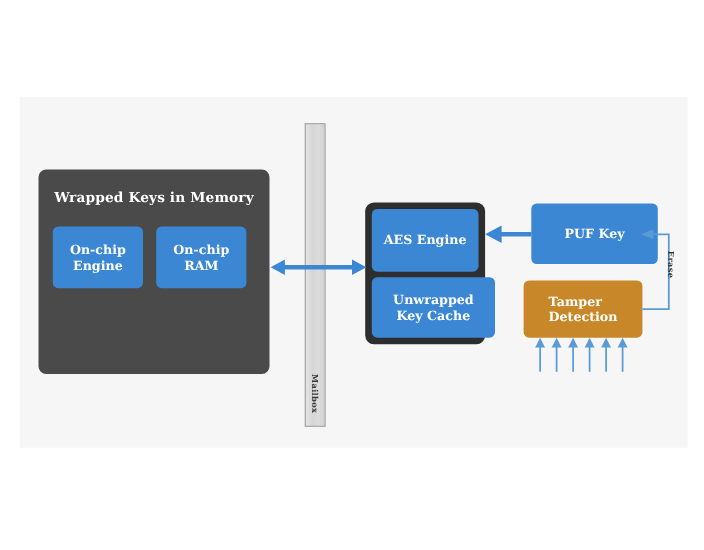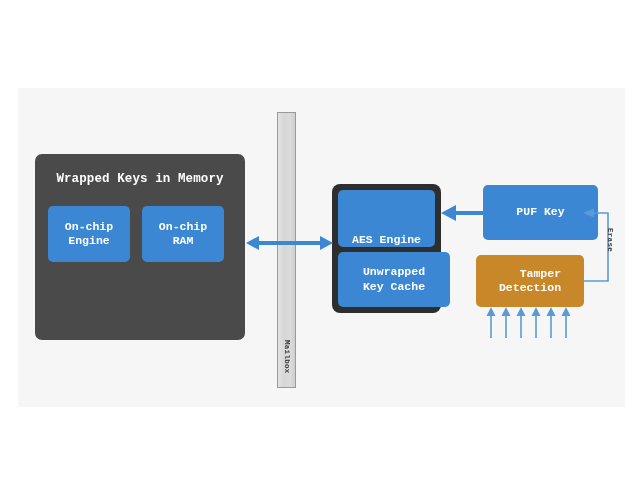--- a/index.html
+++ b/index.html
@@ -12,21 +12,20 @@
     height: 500px;
     font-family: "DejaVu Serif", "Liberation Serif", serif;
     overflow: hidden;
   }
 
   #stage {
     position: relative;
     width: 640px;
     height: 500px;
     background: #ffffff;
-    font-family: Liberation Mono, monospace;
   }
 
   
   .canvas-bg {
     position: absolute;
     left: 18px;
     top: 88px;
     width: 607px;
     height: 319px;
     background: #f6f6f6;
@@ -70,21 +69,21 @@
   .gold-box {
     position: absolute;
     background: #c8882a;
     border-radius: 5px;
     color: #ffffff;
     font-size: 11.5px;
     font-weight: bold;
     display: flex;
     align-items: center;
     justify-content: center;
-    text-align: right;
+    text-align: left;
     line-height: 1.25;
   }
 
   .box-onchip-flash { left: 13px;  top: 52px;  width: 82px;  height: 56px; }
   .box-onchip-ram   { left: 107px; top: 52px;  width: 82px;  height: 56px; }
   .box-offchip      { left: 13px;  top: 120px; width: 176px; height: 48px; }
 
   
   .mailbox-bar {
     position: absolute;
@@ -114,21 +113,21 @@
   .aes-container {
     position: absolute;
     left: 332px;
     top: 184px;
     width: 109px;
     height: 129px;
     background: #2e2e2e;
     border-radius: 8px;
   }
   .box-aes-engine {
-    left: 6px; top: 6px; width: 97px; height: 57px; align-items: flex-end;
+    left: 6px; top: 6px; width: 97px; height: 57px;
   }
   .box-key-cache {
     left: 6px; top: 68px; width: 112px; height: 55px;
   }
 
   
   .box-puf-key {
     left: 483px; top: 185px; width: 115px; height: 55px;
   }
   .box-tamper {

